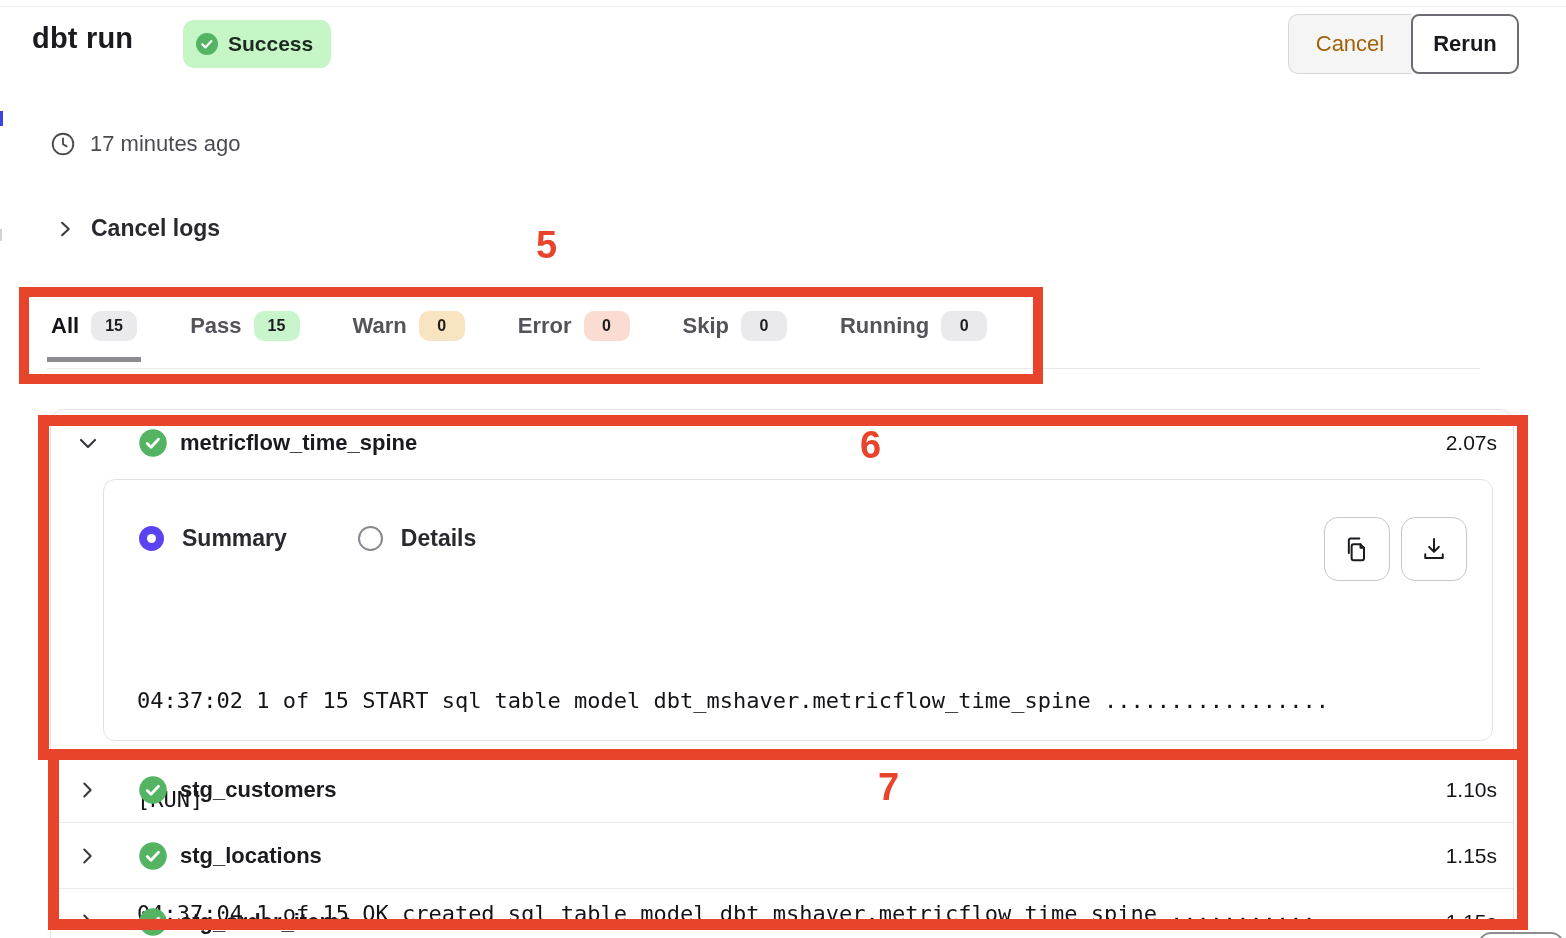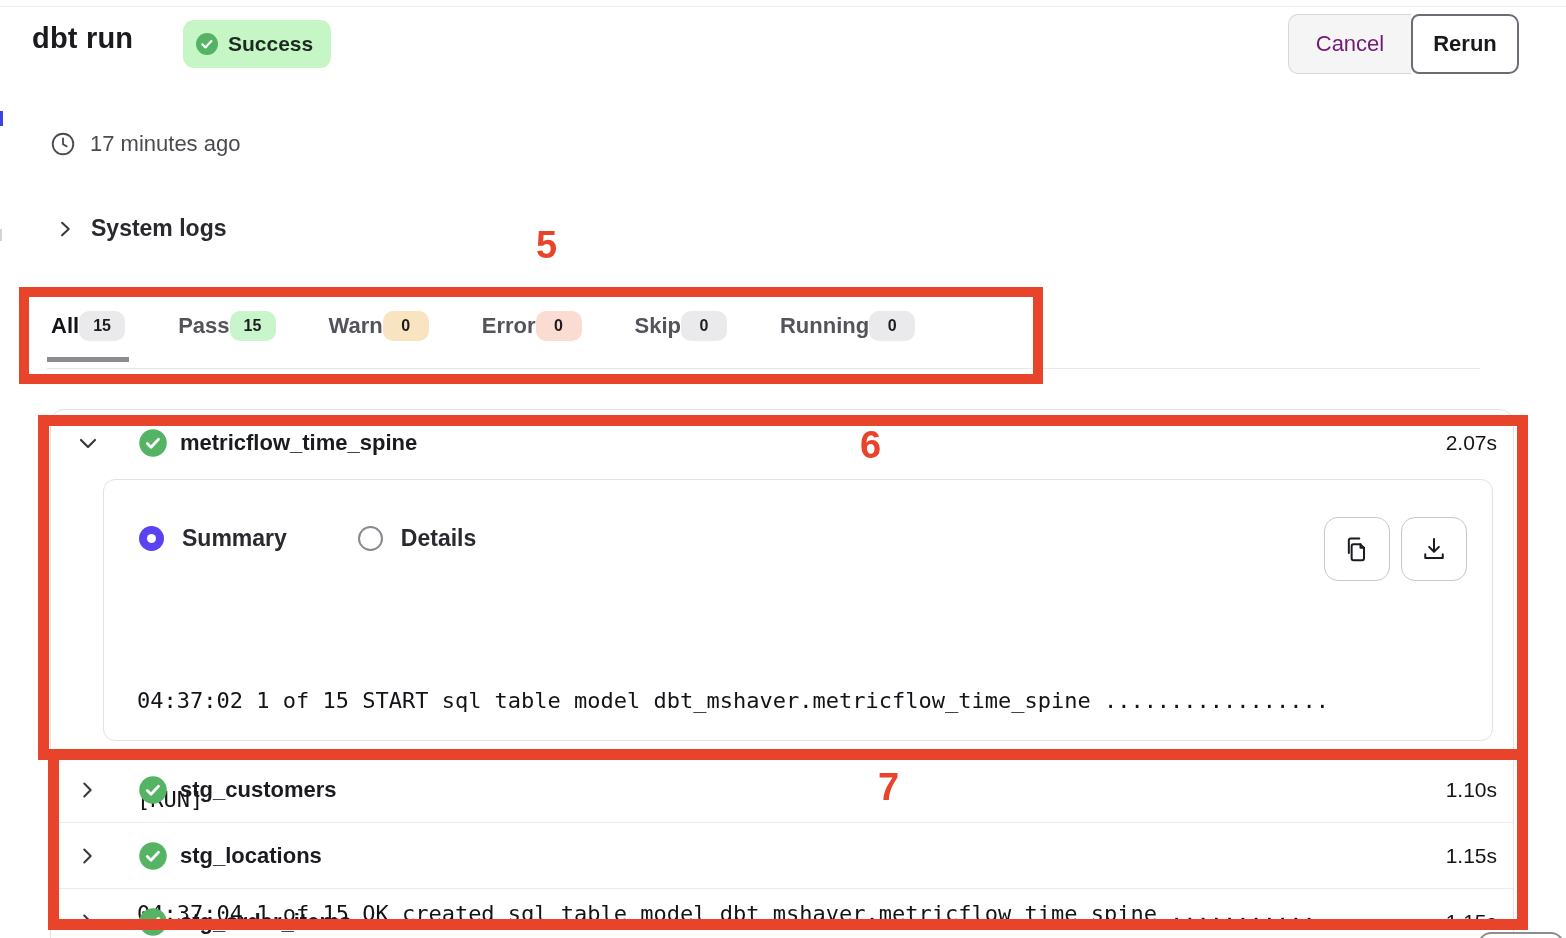--- a/index.html
+++ b/index.html
@@ -25,31 +25,31 @@
   .branch-row{left:50px;top:82px;}
   .time-row{left:50px;top:131px;}
   .syslogs-row{left:55px;top:215px;display:flex;align-items:center;gap:16px;cursor:pointer;}
   .syslogs-row .label{font-size:23px;font-weight:600;color:#29282d;}
 
   
   .btn-group{top:14px;left:1288px;display:flex;}
   .btn{height:60px;display:flex;align-items:center;justify-content:center;font-size:22px;box-sizing:border-box;}
   .btn-cancel{
     width:123px;background:#f6f5f6;border:1px solid #d8d6d9;border-right:none;
-    border-radius:10px 0 0 10px;color:#701a75;font-weight:500;
+    border-radius:10px 0 0 10px;color:#a16207;font-weight:500;
   }
   .btn-rerun{
     width:108px;background:#fff;border:2px solid #6f6a73;border-radius:8px 10px 10px 8px;
     color:#19181c;font-weight:700;cursor:pointer;
   }
 
   
   .tabs-underline-full{left:47px;top:368px;width:1433px;height:1px;background:#e8e7ea;z-index:5;}
   .tabs{left:47px;top:303px;display:flex;gap:45px;z-index:6;}
-  .tab{display:flex;align-items:center;padding:8px 4px 16px 4px;border-bottom:5px solid transparent;cursor:pointer;}
+  .tab{display:flex;align-items:center;gap:12px;padding:8px 4px 16px 4px;border-bottom:5px solid transparent;cursor:pointer;}
   .tab .tab-label{font-size:22px;font-weight:600;color:#55525b;}
   .tab.active .tab-label{color:#141318;}
   .tab.active{border-bottom-color:#8d8a90;}
   .count-badge{
     min-width:22px;padding:6px 12px;border-radius:10px;text-align:center;
     font-size:16px;font-weight:600;color:#1c1b20;background:var(--neutral-badge-bg);
   }
   .count-badge.green{background:var(--pass-badge-bg);}
   .count-badge.orange{background:var(--warn-badge-bg);}
   .count-badge.red{background:var(--error-badge-bg);}
@@ -148,21 +148,21 @@
     </span>
     <span>17 minutes ago</span>
   </div>
 
   <div class="abs syslogs-row">
     <span>
       <svg width="20" height="20" viewBox="0 0 24 24" fill="none" stroke="#3a383e" stroke-width="2.4" stroke-linecap="round" stroke-linejoin="round">
         <path d="M8.5 4.5l8 7.5-8 7.5"></path>
       </svg>
     </span>
-    <span class="label">System logs</span>
+    <span class="label">Cancel logs</span>
   </div>
 
   <div class="abs tabs-underline-full"></div>
   <div class="abs tabs">
     <div class="tab active">
       <span class="tab-label">All</span>
       <span class="count-badge">15</span>
     </div>
     <div class="tab">
       <span class="tab-label">Pass</span>

